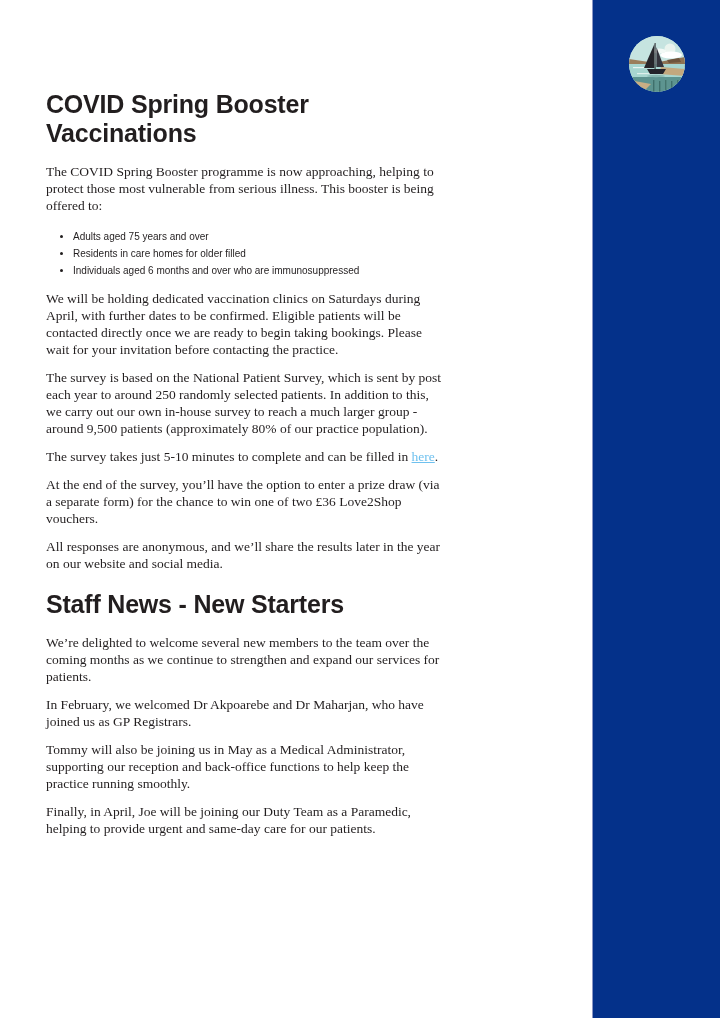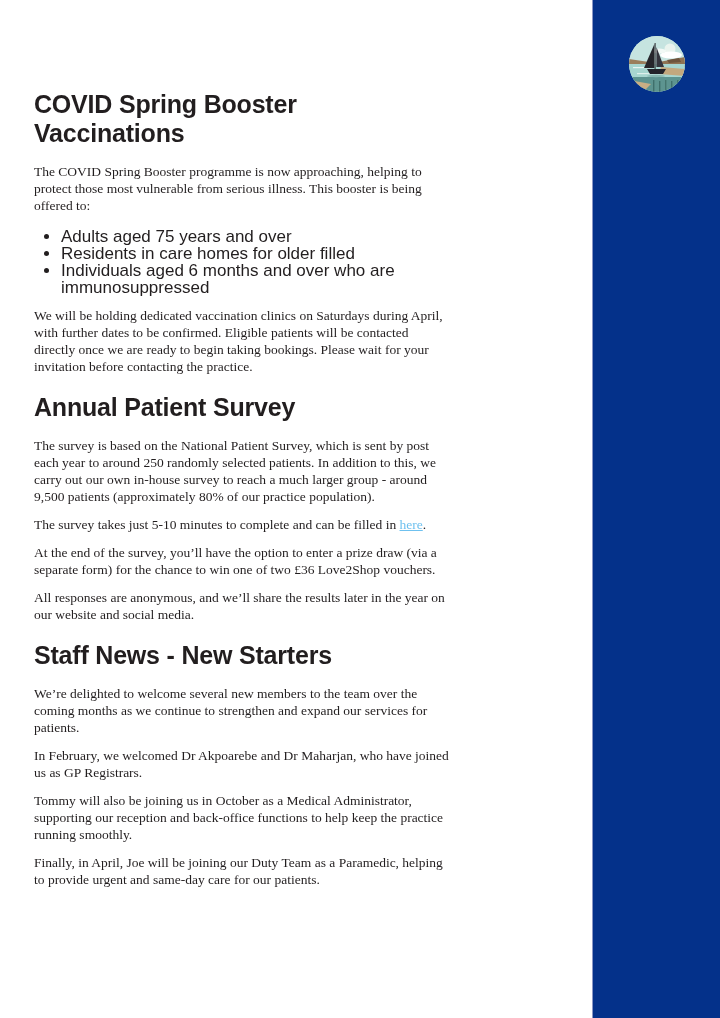--- a/index.html
+++ b/index.html
@@ -10,24 +10,24 @@
     position: relative;
     overflow: hidden;
     background: var(--color-background, #ffffff);
     font-family: "Liberation Sans", sans-serif;
     color: var(--color-text, #221e1f);
   }
 
   
   .content {
     position: absolute;
-    top: 0; left: 6px;
+    top: 0; left: 0;
     width: 472px;
     height: 100%;
-    padding: 90px 27px 0 28px;
+    padding: 90px 27px 0 46px;
   }
   .section-title {
     font-family: "Liberation Sans", sans-serif;
     font-size: 25px;
     line-height: 29px;
     font-weight: 700;
     letter-spacing: -0.2px;
     color: var(--color-text, #221e1f);
     margin: 18px 0 15px 0;
   }
@@ -37,21 +37,21 @@
     font-size: 13.5px;
     line-height: 17px;
     color: var(--color-text, #221e1f);
     font-family: Liberation Serif, serif;
   }
   .bullet-list {
     margin: 14px 0 11px 0;
     padding: 0 0 0 27px;
   }
   .bullet-list li {
-    font-size: 17px;
+    font-size: 10px;
     line-height: 17px;
     color: var(--color-text, #221e1f);
   }
   .inline-link {
     color: var(--color-link, #6fc1ef);
     text-decoration: underline;
     cursor: pointer;
   }
 
   
@@ -82,30 +82,29 @@
 
   <h1 class="section-title first">COVID Spring Booster Vaccinations</h1>
   <p>The COVID Spring Booster programme is now approaching, helping to protect those most vulnerable from serious illness. This booster is being offered to:</p>
   <ul class="bullet-list">
     <li>Adults aged 75 years and over</li>
     <li>Residents in care homes for older filled</li>
     <li>Individuals aged 6 months and over who are immunosuppressed</li>
   </ul>
   <p>We will be holding dedicated vaccination clinics on Saturdays during April, with further dates to be confirmed. Eligible patients will be contacted directly once we are ready to begin taking bookings. Please wait for your invitation before contacting the practice.</p>
 
-  <h1 class="section-title">Annual Patient Survey</h1>
   <p>The survey is based on the National Patient Survey, which is sent by post each year to around 250 randomly selected patients. In addition to this, we carry out our own in-house survey to reach a much larger group - around 9,500 patients (approximately 80% of our practice population).</p>
   <p><span>The survey takes just 5-10 minutes to complete and can be filled in </span><a class="inline-link" href="#">here</a><span>.</span></p>
   <p>At the end of the survey, you’ll have the option to enter a prize draw (via a separate form) for the chance to win one of two £36 Love2Shop vouchers.</p>
   <p>All responses are anonymous, and we’ll share the results later in the year on our website and social media.</p>
 
   <h1 class="section-title">Staff News - New Starters</h1>
   <p>We’re delighted to welcome several new members to the team over the coming months as we continue to strengthen and expand our services for patients.</p>
   <p>In February, we welcomed Dr Akpoarebe and Dr Maharjan, who have joined us as GP Registrars.</p>
-  <p>Tommy will also be joining us in October as a Medical Administrator, supporting our reception and back-office functions to help keep the practice running smoothly.</p>
+  <p>Tommy will also be joining us in May as a Medical Administrator, supporting our reception and back-office functions to help keep the practice running smoothly.</p>
   <p>Finally, in April, Joe will be joining our Duty Team as a Paramedic, helping to provide urgent and same-day care for our patients.</p>
 
 </div>
 
 <div class="sidebar">
   <div class="logo-circle">
     <svg viewBox="0 0 56 56" aria-hidden="true">
 
       <rect x="0" y="0" width="56" height="30" fill="#c6e4e0"></rect>
 

